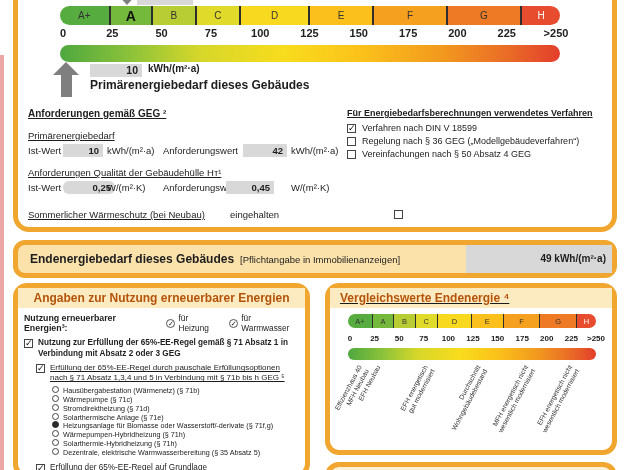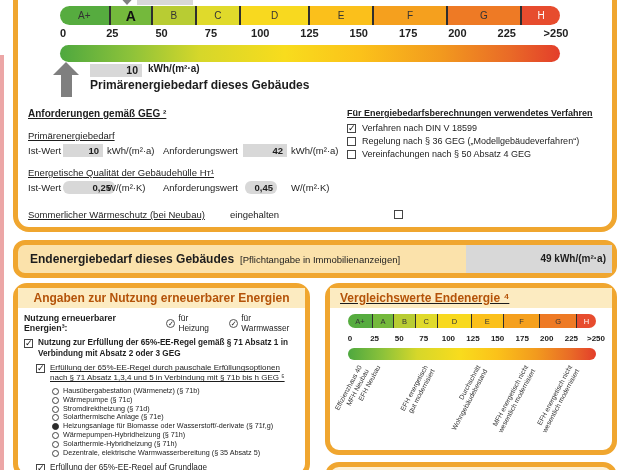--- a/index.html
+++ b/index.html
@@ -49,21 +49,21 @@
   .rlab{position:absolute;top:0;transform:rotate(-62deg);transform-origin:100% 0;text-align:right;
         font-size:6.8px;line-height:7.6px;white-space:nowrap;color:#333;}
   .rlabels .rlab:nth-child(1){right:255px;}
   .rlabels .rlab:nth-child(2){right:237px;}
   .rlabels .rlab:nth-child(3){right:189px;}
   .rlabels .rlab:nth-child(4){right:137px;}
   .rlabels .rlab:nth-child(5){right:89px;}
   .rlabels .rlab:nth-child(6){right:45px;}
   .optrow{display:flex;align-items:flex-start;}
   .optrow .cb{margin-right:5px;margin-top:1px;}
-  .radiorow{display:flex;align-items:flex-end;height:8.8px;}
+  .radiorow{display:flex;align-items:flex-start;height:8.8px;}
   .radiorow .radio{margin-right:4px;}
   .radiorow span:last-child{font-size:7.2px;color:#222;}
   .vitem{display:flex;align-items:flex-start;margin-top:3px;font-size:9px;}
   .vitem .cb{margin-right:6px;margin-top:1px;}
   .col7{font-size:6.8px;line-height:7.8px;font-weight:bold;}
 </style>
 </head>
 <body>
 <div id="app">
 
@@ -131,27 +131,27 @@
     <div class="b u abs" style="left:0;top:0;font-size:10px;">Anforderungen gemäß GEG ²</div>
     <div class="u abs" style="left:0;top:22px;">Primärenergiebedarf</div>
     <div class="abs" style="left:0;top:37px;width:305px;height:13px;">
       <span class="abs" style="left:0;top:0;">Ist-Wert</span>
       <span class="gbox" style="left:35px;top:-1px;width:40px;height:13px;font-size:9.5px;line-height:13px;">10</span>
       <span class="abs" style="left:79px;top:0;">kWh/(m²·a)</span>
       <span class="abs" style="left:135px;top:0;">Anforderungswert</span>
       <span class="gbox" style="left:215px;top:-1px;width:44px;height:13px;font-size:9.5px;line-height:13px;">42</span>
       <span class="abs" style="left:263px;top:0;">kWh/(m²·a)</span>
     </div>
-    <div class="u abs" style="left:0;top:59px;">Energetische Qualität der Gebäudehülle Hᴛ¹</div>
+    <div class="u abs" style="left:0;top:59px;">Anforderungen Qualität der Gebäudehülle Hᴛ¹</div>
     <div class="abs" style="left:0;top:74px;width:305px;height:13px;">
       <span class="abs" style="left:0;top:0;">Ist-Wert</span>
       <span class="gbox" style="left:35px;top:-1px;width:52px;height:13px;font-size:9.5px;line-height:13px;border-radius:6px;">0,25</span>
       <span class="abs" style="left:79px;top:0;">W/(m²·K)</span>
       <span class="abs" style="left:135px;top:0;">Anforderungswert</span>
-      <span class="gbox" style="left:217px;top:-1px;width:32px;height:13px;font-size:9.5px;line-height:13px;border-radius:6px;">0,45</span>
+      <span class="gbox" style="left:198px;top:-1px;width:48px;height:13px;font-size:9.5px;line-height:13px;">0,45</span>
       <span class="abs" style="left:263px;top:0;">W/(m²·K)</span>
     </div>
     <div class="abs" style="left:0;top:101px;width:305px;">
       <span class="u">Sommerlicher Wärmeschutz (bei Neubau)</span>
       <span class="cb abs" style="left:186px;top:1px;"></span>
       <span class="abs" style="left:202px;top:0;">eingehalten</span>
     </div>
   </div>
 
   <div class="abs" style="left:347px;top:108px;width:266px;">

